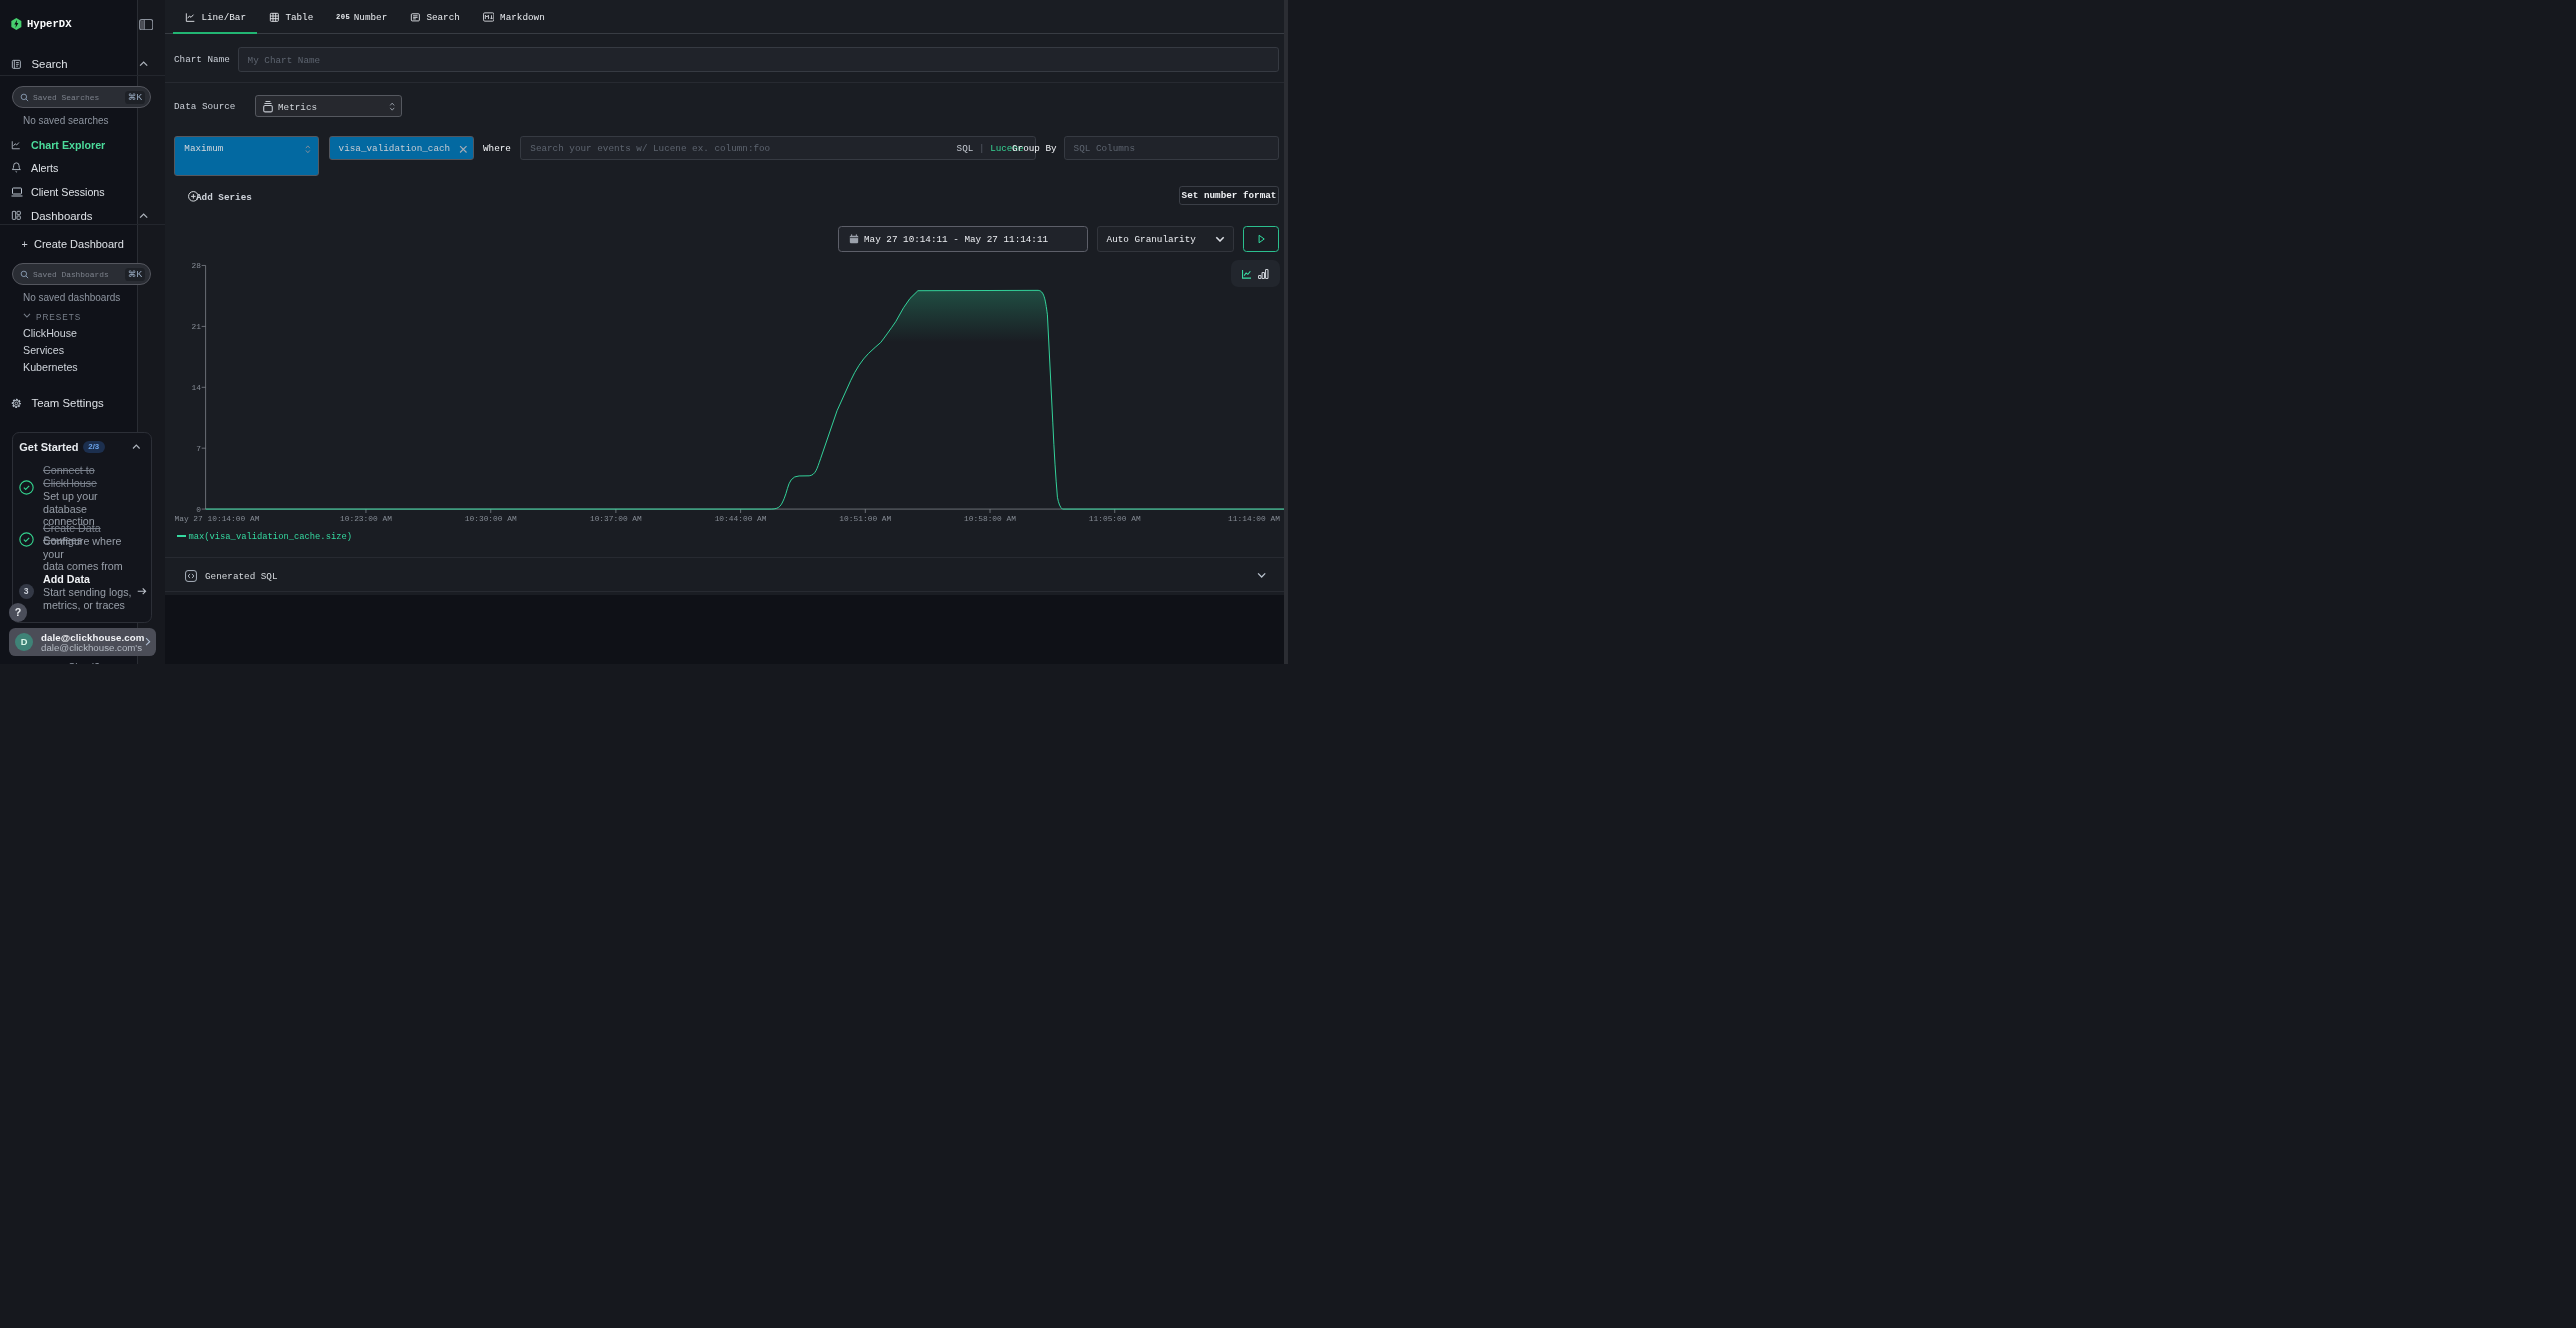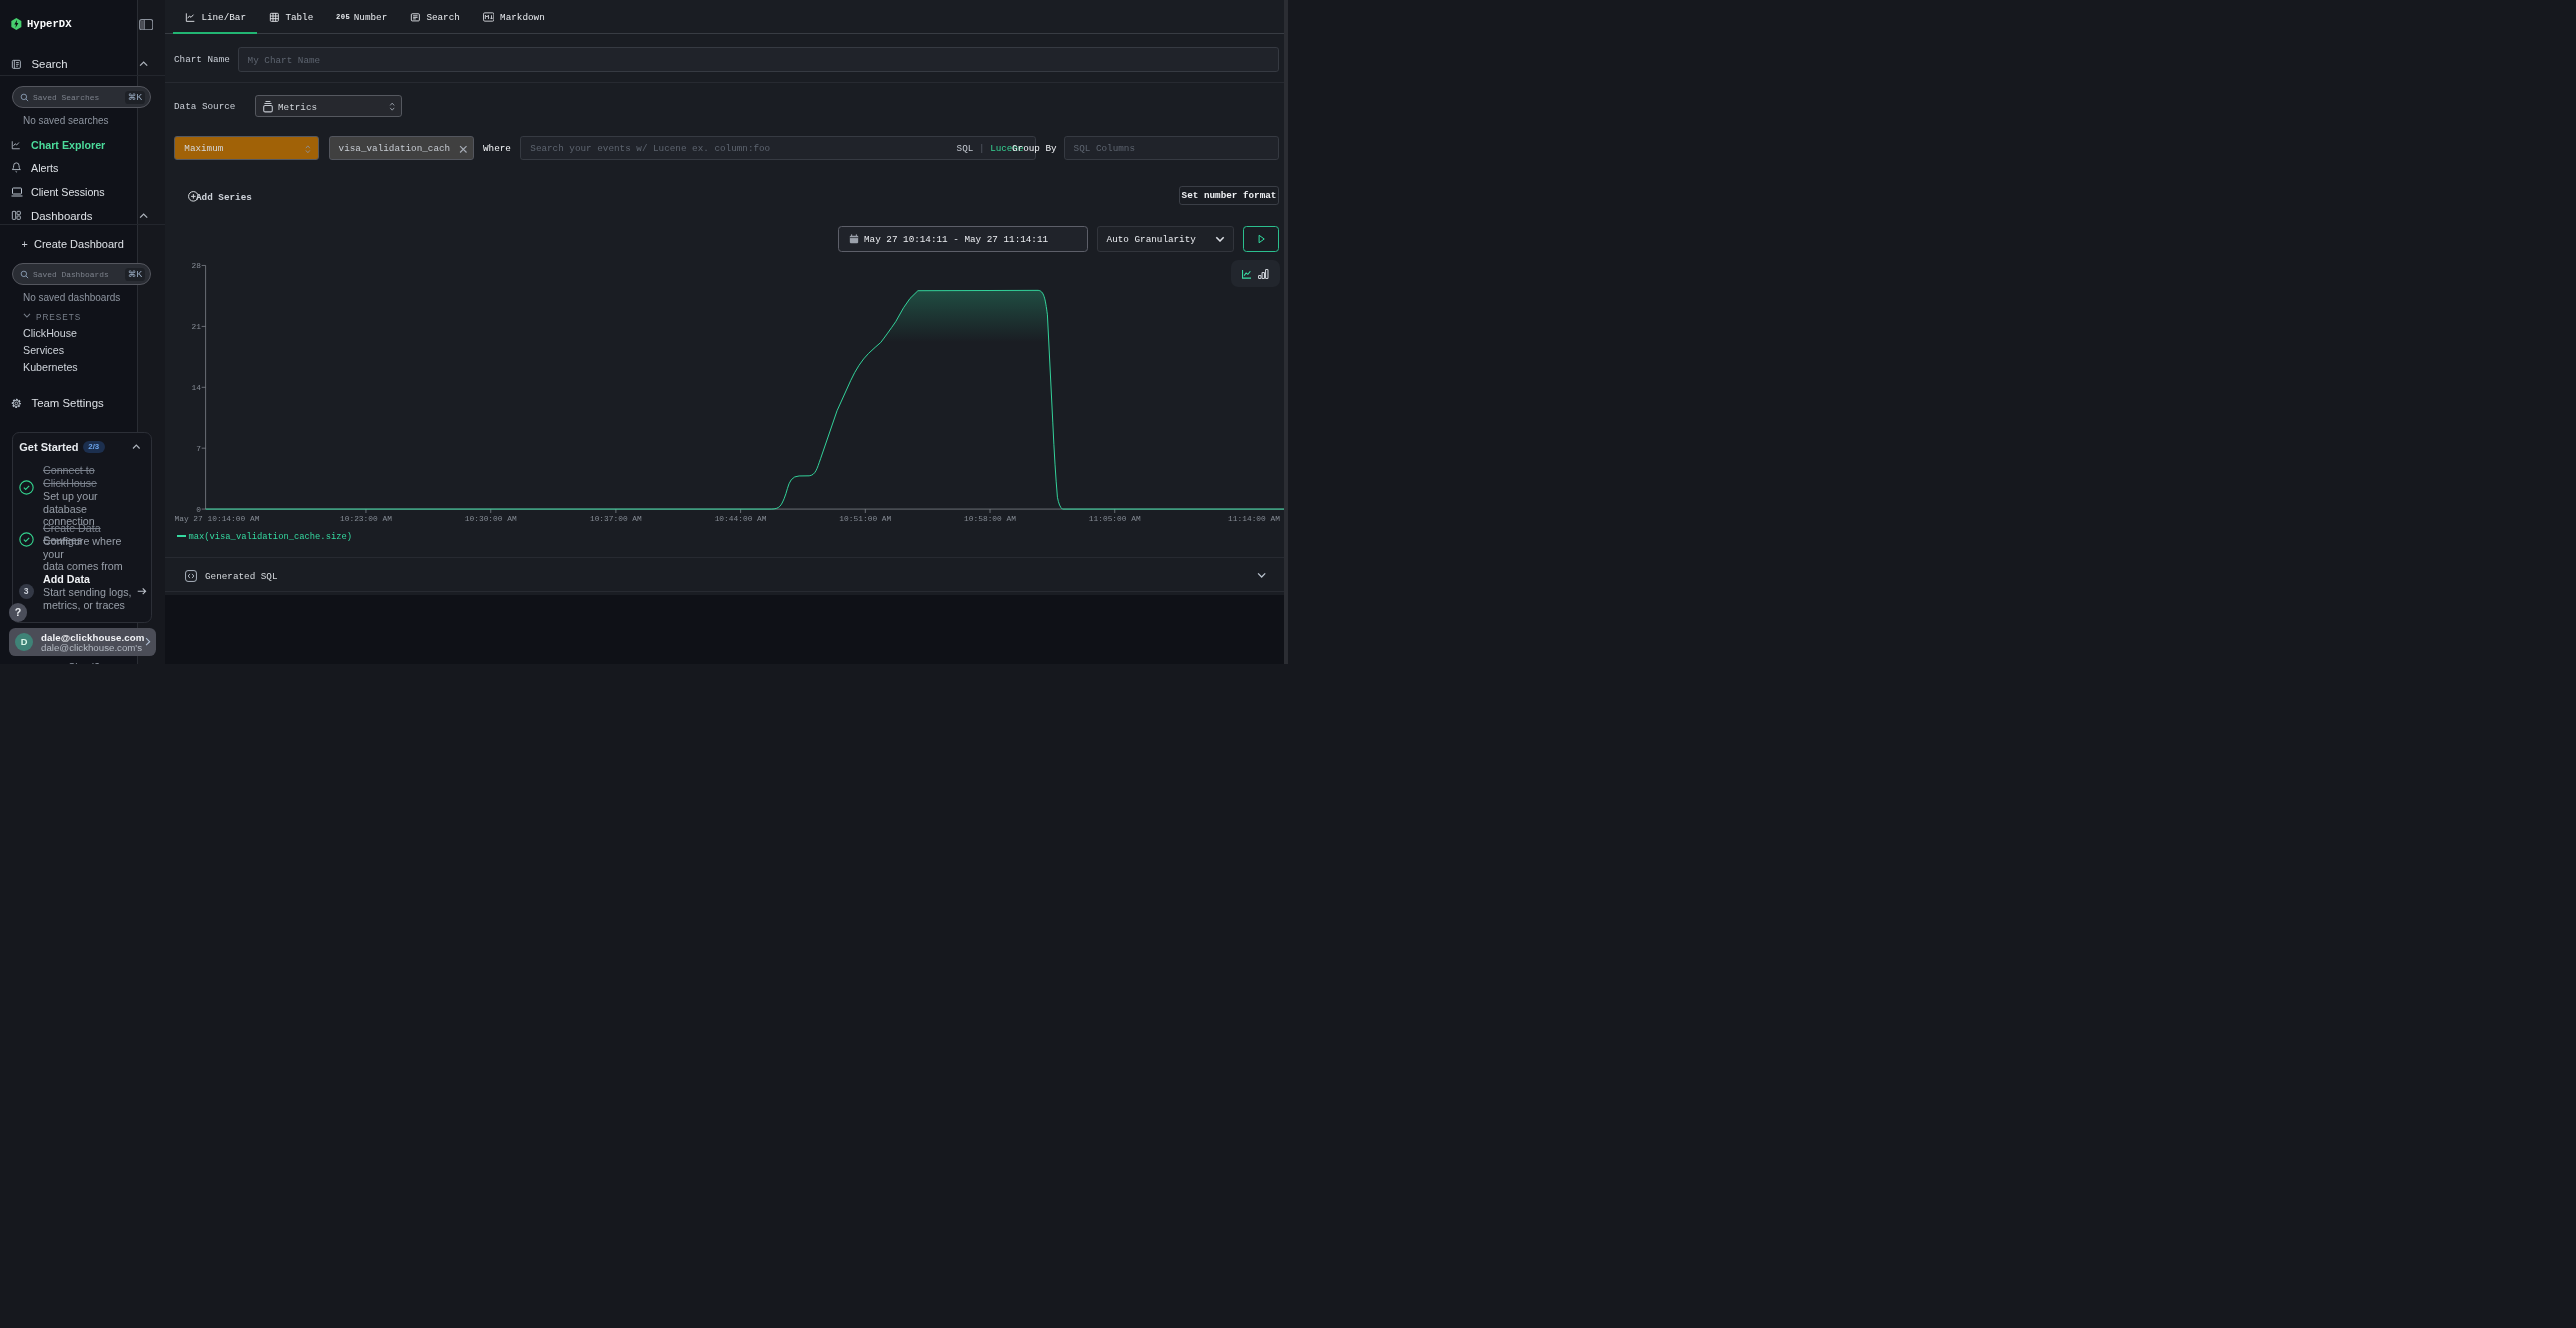--- a/index.html
+++ b/index.html
@@ -236,27 +236,27 @@
     <svg style="position:absolute;left:7.2px;top:4.3px" width="10" height="13" viewBox="0 0 14 18" stroke="#c3c8d0" stroke-width="1.5" fill="none">
         <rect x="1" y="7.5" width="12" height="9" rx="2"></rect>
         <path d="M2 4.8h10M3.5 2h7"></path>
       </svg>
     <span style="position:absolute;left:22px;top:5.7px;color:#d4d8dd;">Metrics</span>
     <svg style="position:absolute;right:5.7px;top:6.4px" width="6.4" height="9.3" viewBox="0 0 10 15" stroke="#9ba1ab" stroke-width="1.5" fill="none">
         <path d="M1.8 5.5L5 1.8l3.2 3.7M1.8 9.5L5 13.2l3.2-3.7"></path>
       </svg>
   </div>
 
-  <div class="inputbox" style="left:174px;top:136px;width:145px;height:24px;background:#a16207;border-color:#55585f;">
+  <div class="inputbox" style="left:174px;top:136px;width:145px;height:40px;background:#0369a1;border-color:#55585f;">
     <span style="position:absolute;left:9.3px;top:6.4px;color:#d4d8dd;">Maximum</span>
     <svg style="position:absolute;right:7.2px;top:7.9px" width="5.7" height="8.6" viewBox="0 0 10 15" stroke="#8b919b" stroke-width="1.6" fill="none">
         <path d="M1.5 5.5L5 1.5l3.5 4M1.5 9.5L5 13.5l3.5-4"></path>
       </svg>
   </div>
-  <div class="inputbox" style="left:329px;top:136px;width:145px;height:24px;background:#404040;border-color:#53565e;">
+  <div class="inputbox" style="left:329px;top:136px;width:145px;height:24px;background:#0369a1;border-color:#53565e;">
     <span style="position:absolute;left:8.6px;top:6.4px;color:#c7ccd3;">visa_validation_cach</span>
     <svg style="position:absolute;right:5.7px;top:7.9px" width="8.6" height="8.6" viewBox="0 0 12 12" stroke="#a7adb7" stroke-width="1.6" fill="none">
         <path d="M1.5 1.5l9 9M10.5 1.5l-9 9"></path>
       </svg>
   </div>
   <div class="label" style="left:483px;top:143px;color:#f5f7fa;">Where</div>
   <div class="inputbox" style="left:520px;top:136px;width:516px;height:24px;">
     <span class="ph2" style="position:absolute;left:9.3px;top:6.4px;">Search your events w/ Lucene ex. column:foo</span>
     <span style="position:absolute;right:11.4px;top:6.4px;color:#c3c8d0;">SQL <span style="color:#565c66">|</span> <span style="color:#35d393">Lucene</span></span>
   </div>

